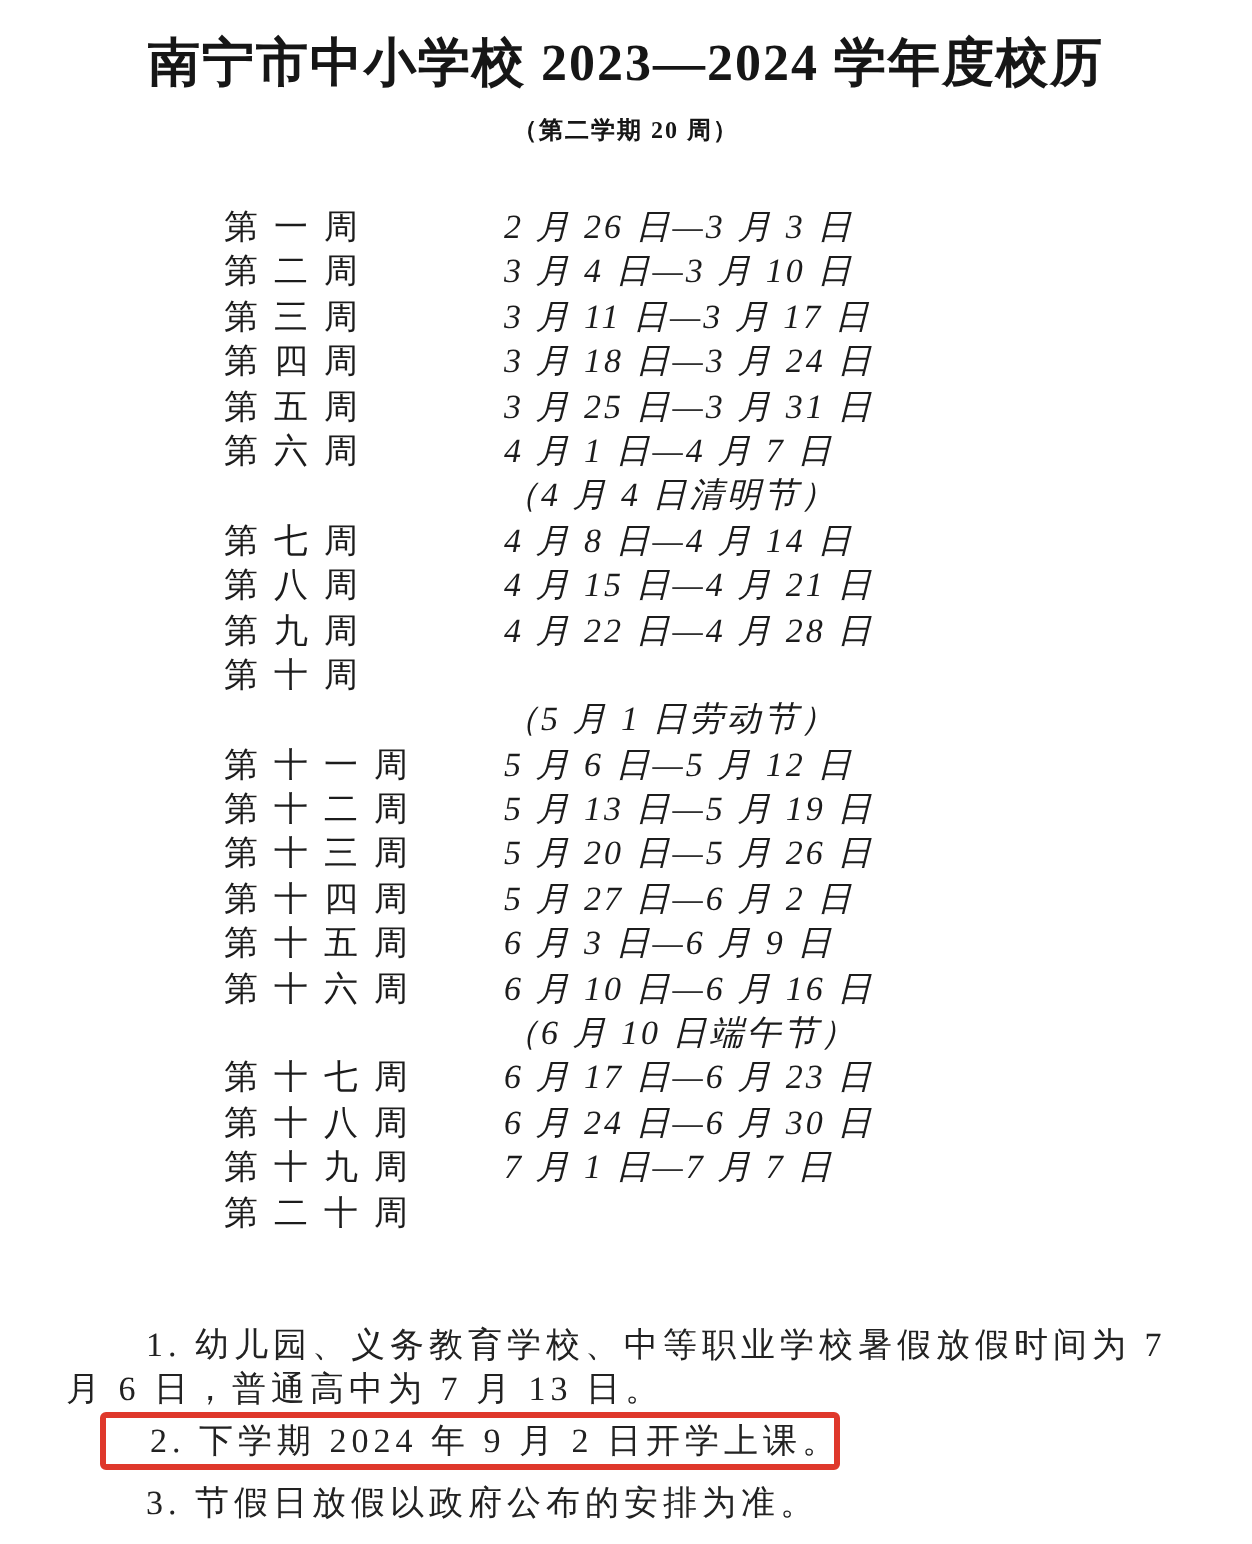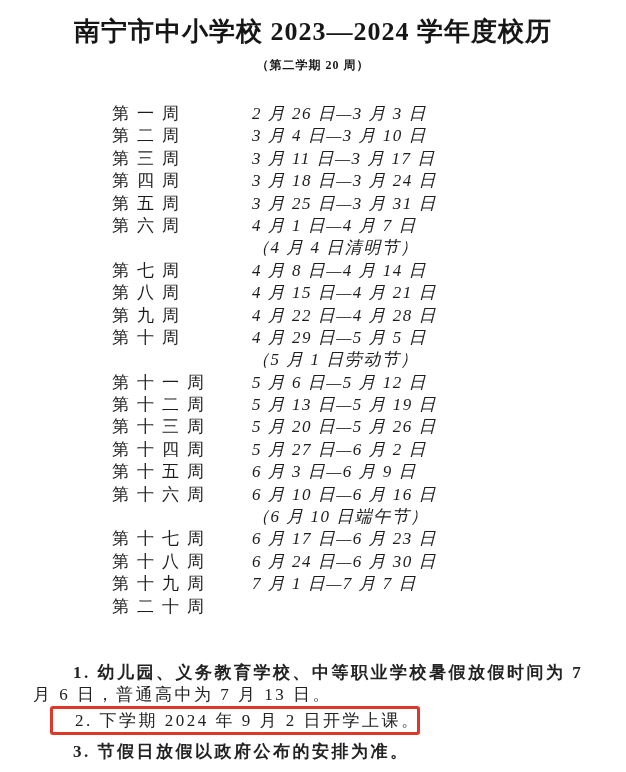--- a/index.html
+++ b/index.html
@@ -56,21 +56,21 @@
   .notes {
     margin: 44px 0 0 33px;
     font-size: 17px;
     letter-spacing: 2.5px;
     color: #222;
   }
   .note-line {
     line-height: 22px;
     white-space: nowrap;
   }
-  .indent { padding-left: 40px; font-weight: bold; }
+  .indent { padding-left: 40px; }
 
   .highlight-box {
     box-sizing: border-box;
     width: 370px;
     margin-left: 17px;
     border: 3px solid #df382b;
     border-radius: 3px;
     padding: 1px 0 1px 22px;
   }
   .highlight-box .note-line { line-height: 21px; }
@@ -121,21 +121,20 @@
     <div class="cal-row">
         <span class="wk">第八周</span>
         <span class="dt">4 月 15 日—4 月 21 日</span>
       </div>
     <div class="cal-row">
         <span class="wk">第九周</span>
         <span class="dt">4 月 22 日—4 月 28 日</span>
       </div>
     <div class="cal-row">
         <span class="wk">第十周</span>
-        <span class="dt">4 月 29 日—5 月 5 日</span>
       </div>
     <div class="cal-row">
         <span class="wk"></span>
         <span class="dt">（5 月 1 日劳动节）</span>
       </div>
     <div class="cal-row">
         <span class="wk">第十一周</span>
         <span class="dt">5 月 6 日—5 月 12 日</span>
       </div>
     <div class="cal-row">

